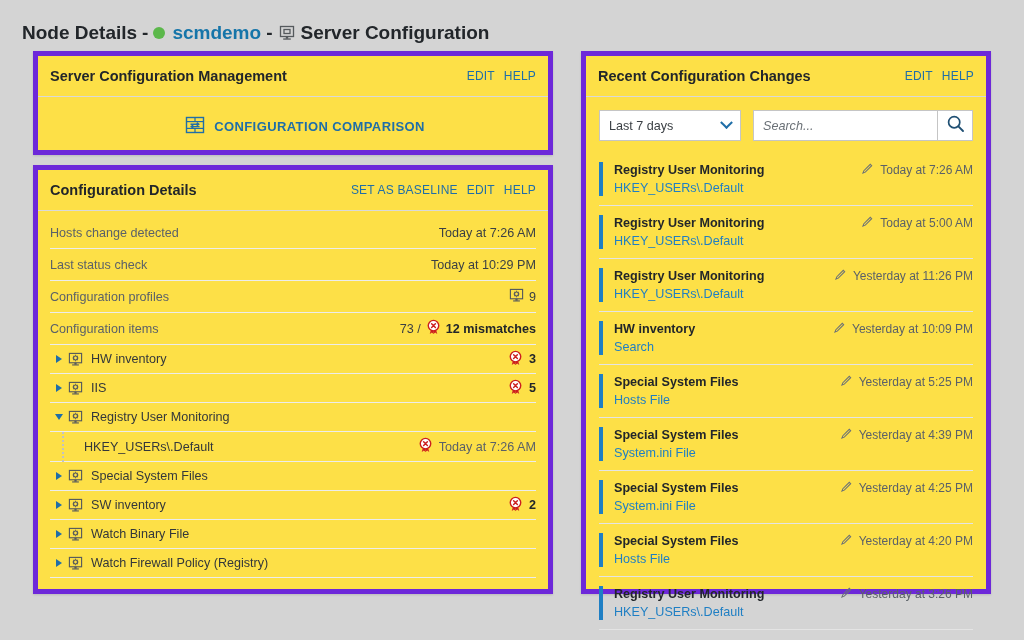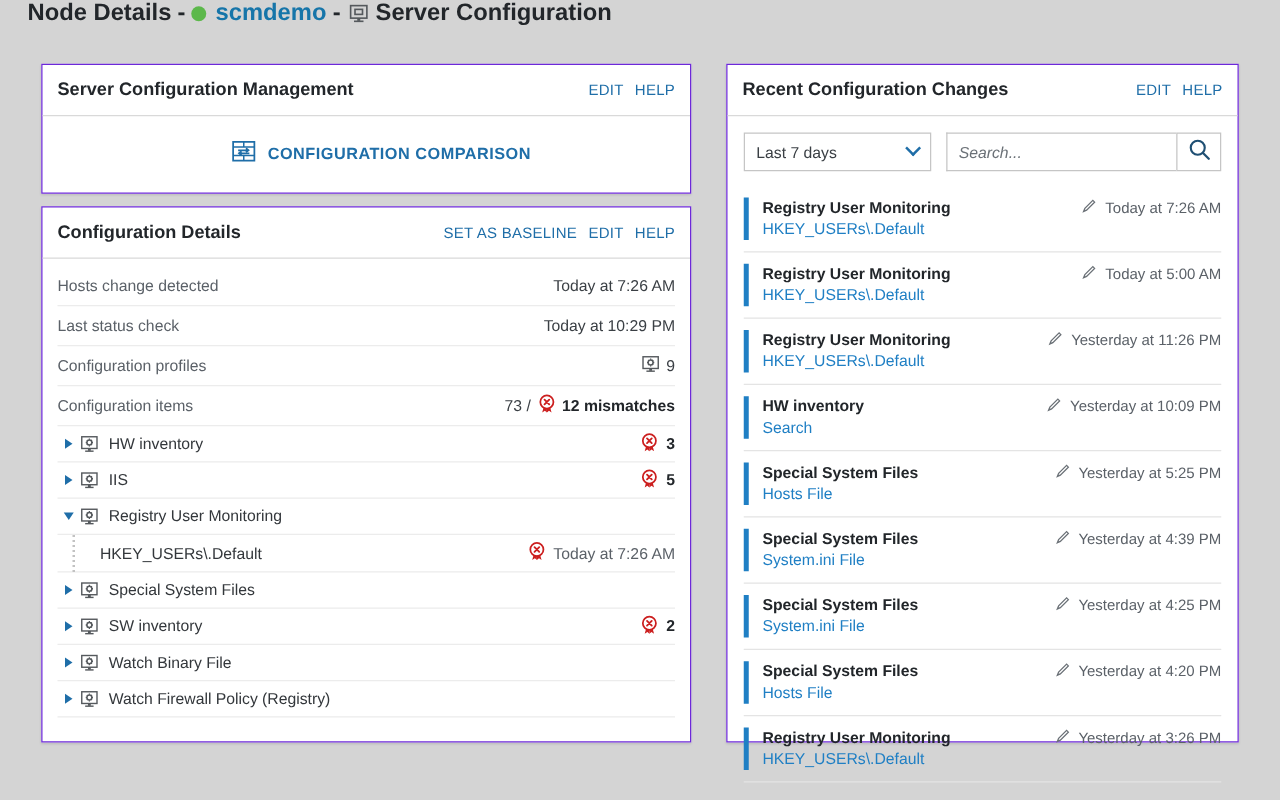--- a/index.html
+++ b/index.html
@@ -7,36 +7,36 @@
   body {
     width: 1024px; height: 640px;
     background: #d4d4d4;
     font-family: "Liberation Sans", sans-serif;
     color: #33373b;
     overflow: hidden;
   }
 
   
   .page-title {
-    position: absolute; left: 22px; top: 0;
+    position: absolute; left: 22px; top: 22px;
     font-size: 19px; font-weight: bold; color: #22262a;
     display: flex; align-items: center; white-space: nowrap; justify-content: flex-end;
   }
   .page-title .sep { margin: 0 5px; font-weight: bold; color: #22262a; }
   .status-dot {
     width: 12px; height: 12px; border-radius: 50%;
     background: #5cb84b; display: inline-block; margin-right: 7px;
   }
   .node-link { color: #1675a9; font-weight: bold; }
   .title-monitor { margin: 0 5px 0 2px; display: inline-flex; align-items: center; }
 
   
   .panel {
-    position: absolute; background: #ffffff;
-    border: 1px solid #6d28d9;
+    position: absolute; background: #fde047;
+    border: 5px solid #6d28d9;
     box-shadow: 0 1px 2px rgba(0,0,0,0.12);
   }
   .panel-head {
     height: 41px; border-bottom: 1px solid #d9d9d9;
     display: flex; align-items: center; padding: 0 12px 0 12px;
   }
   .panel-title { font-size: 14.5px; font-weight: bold; color: #22262a; }
   .head-actions { margin-left: auto; display: flex; align-items: center; gap: 9px; }
   .head-action {
     font-size: 12px; color: #1f6ea8; letter-spacing: .2px;

